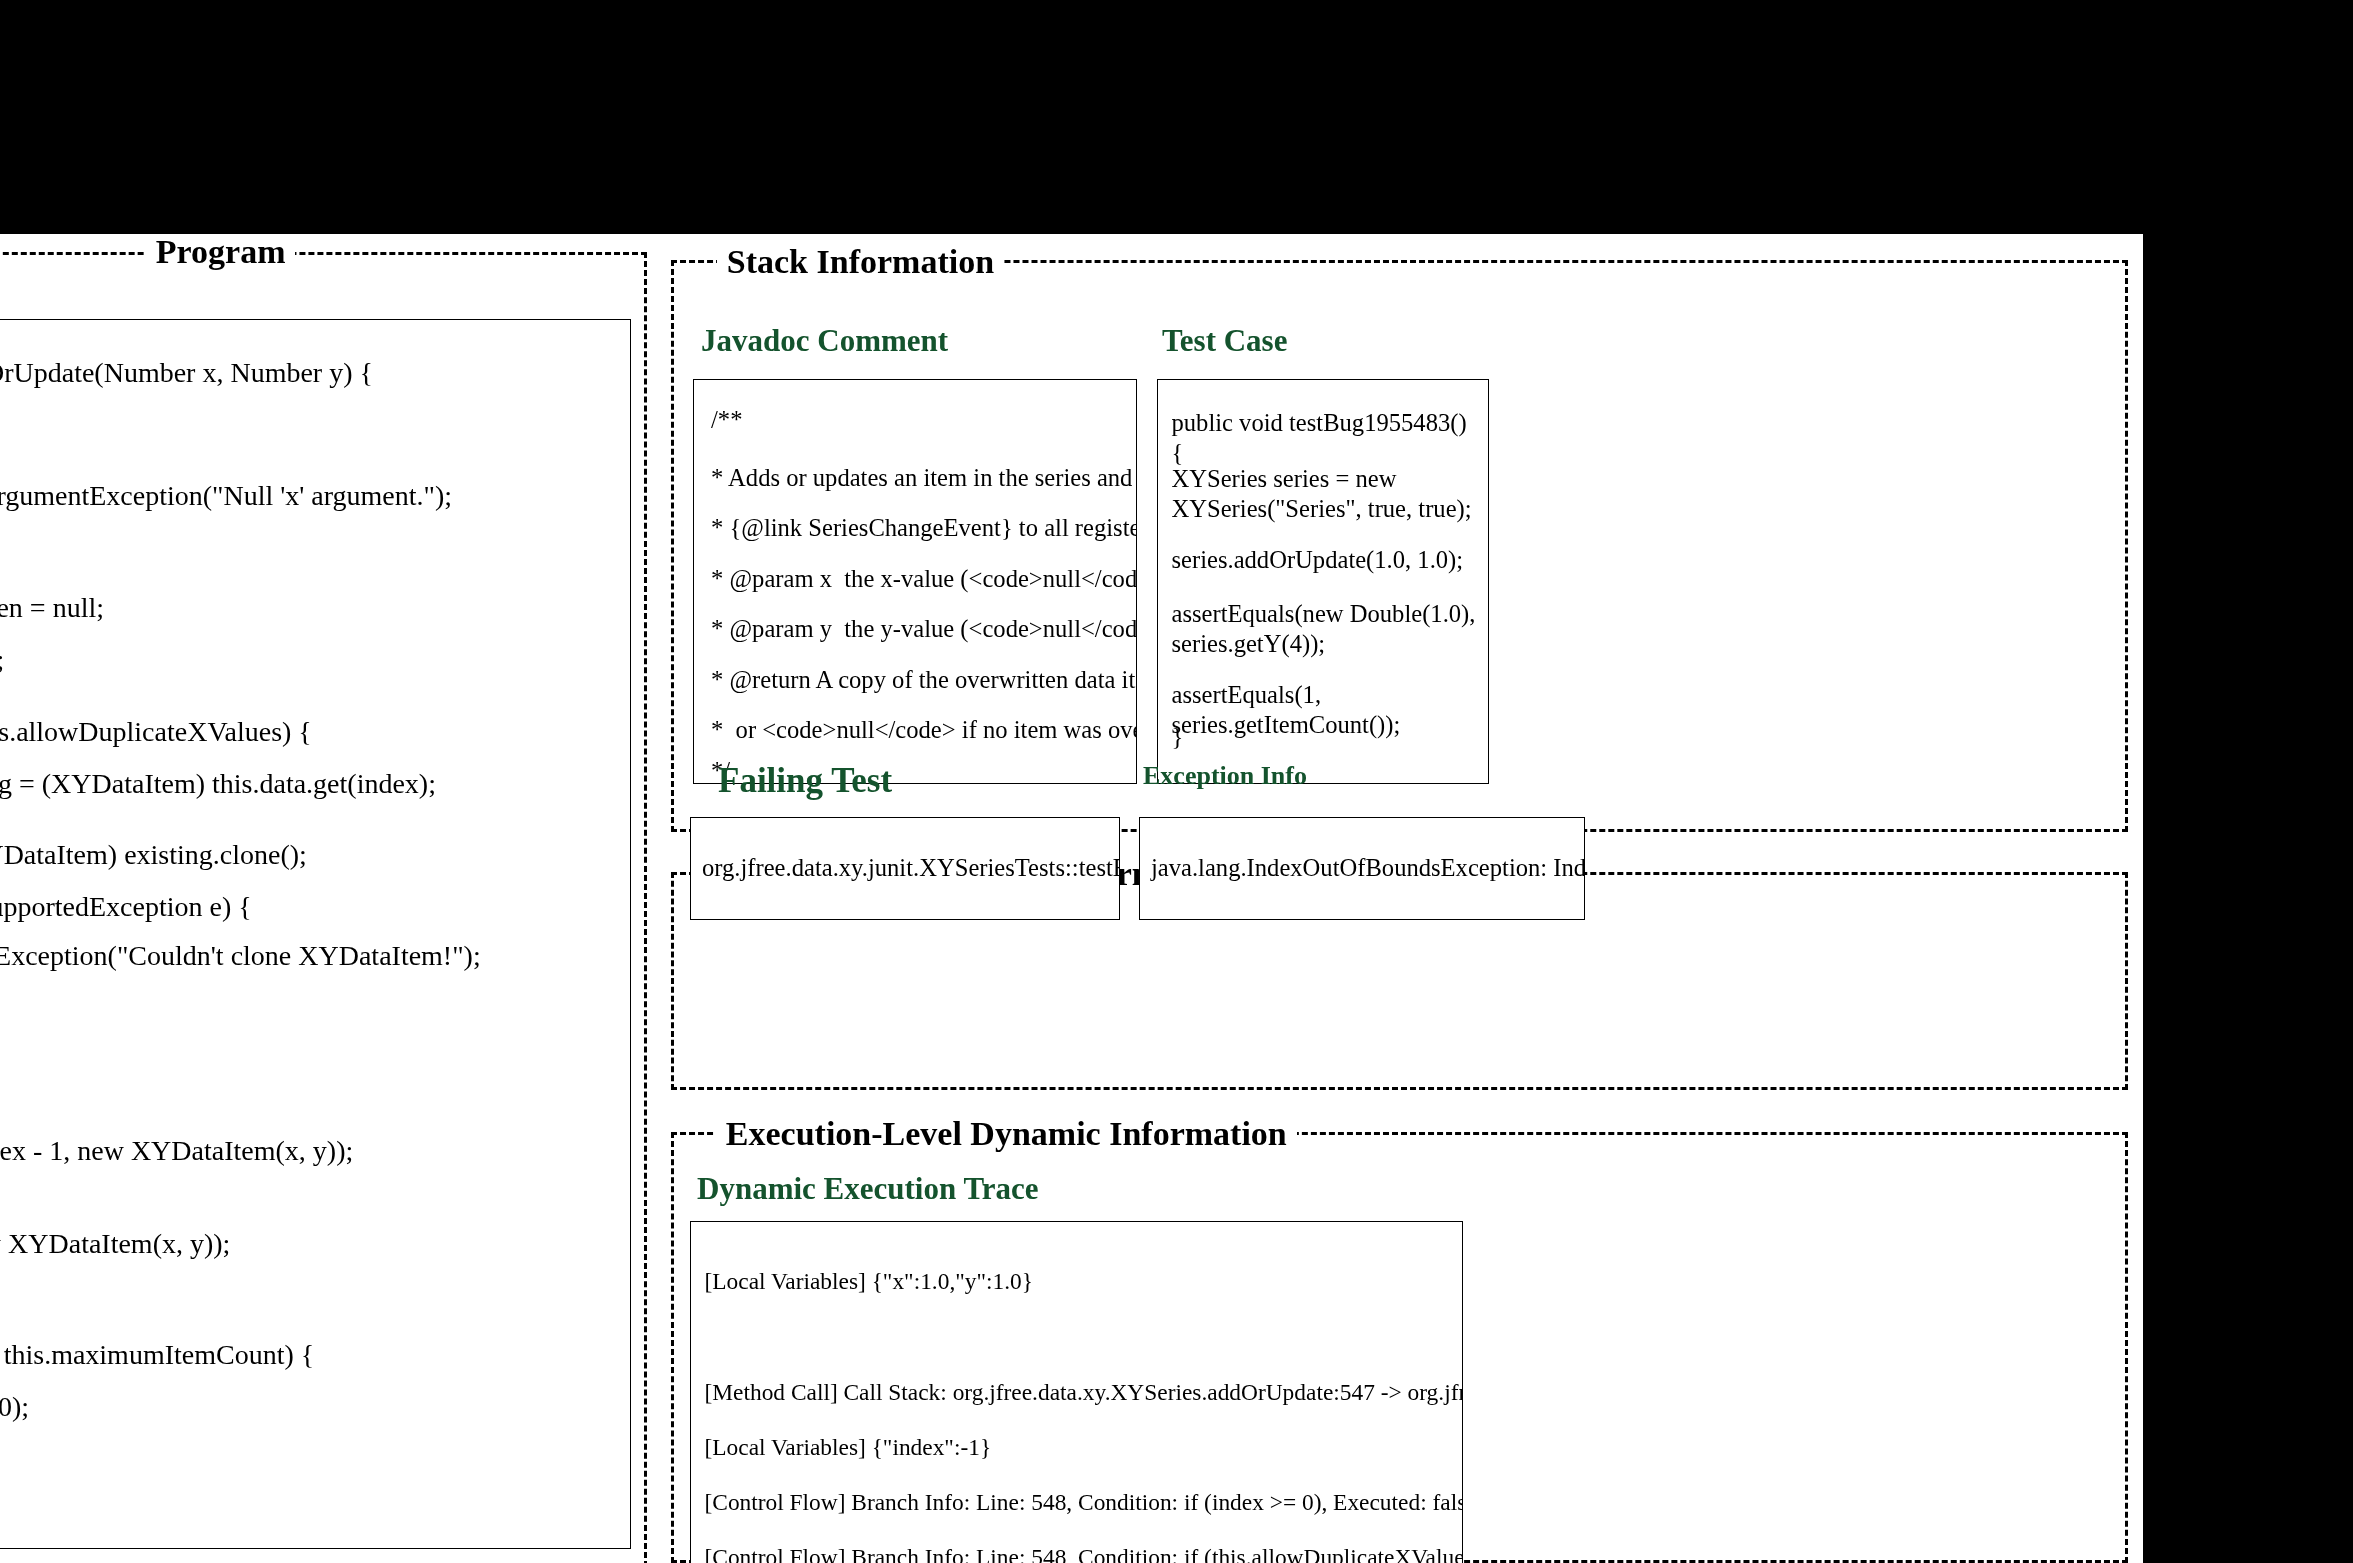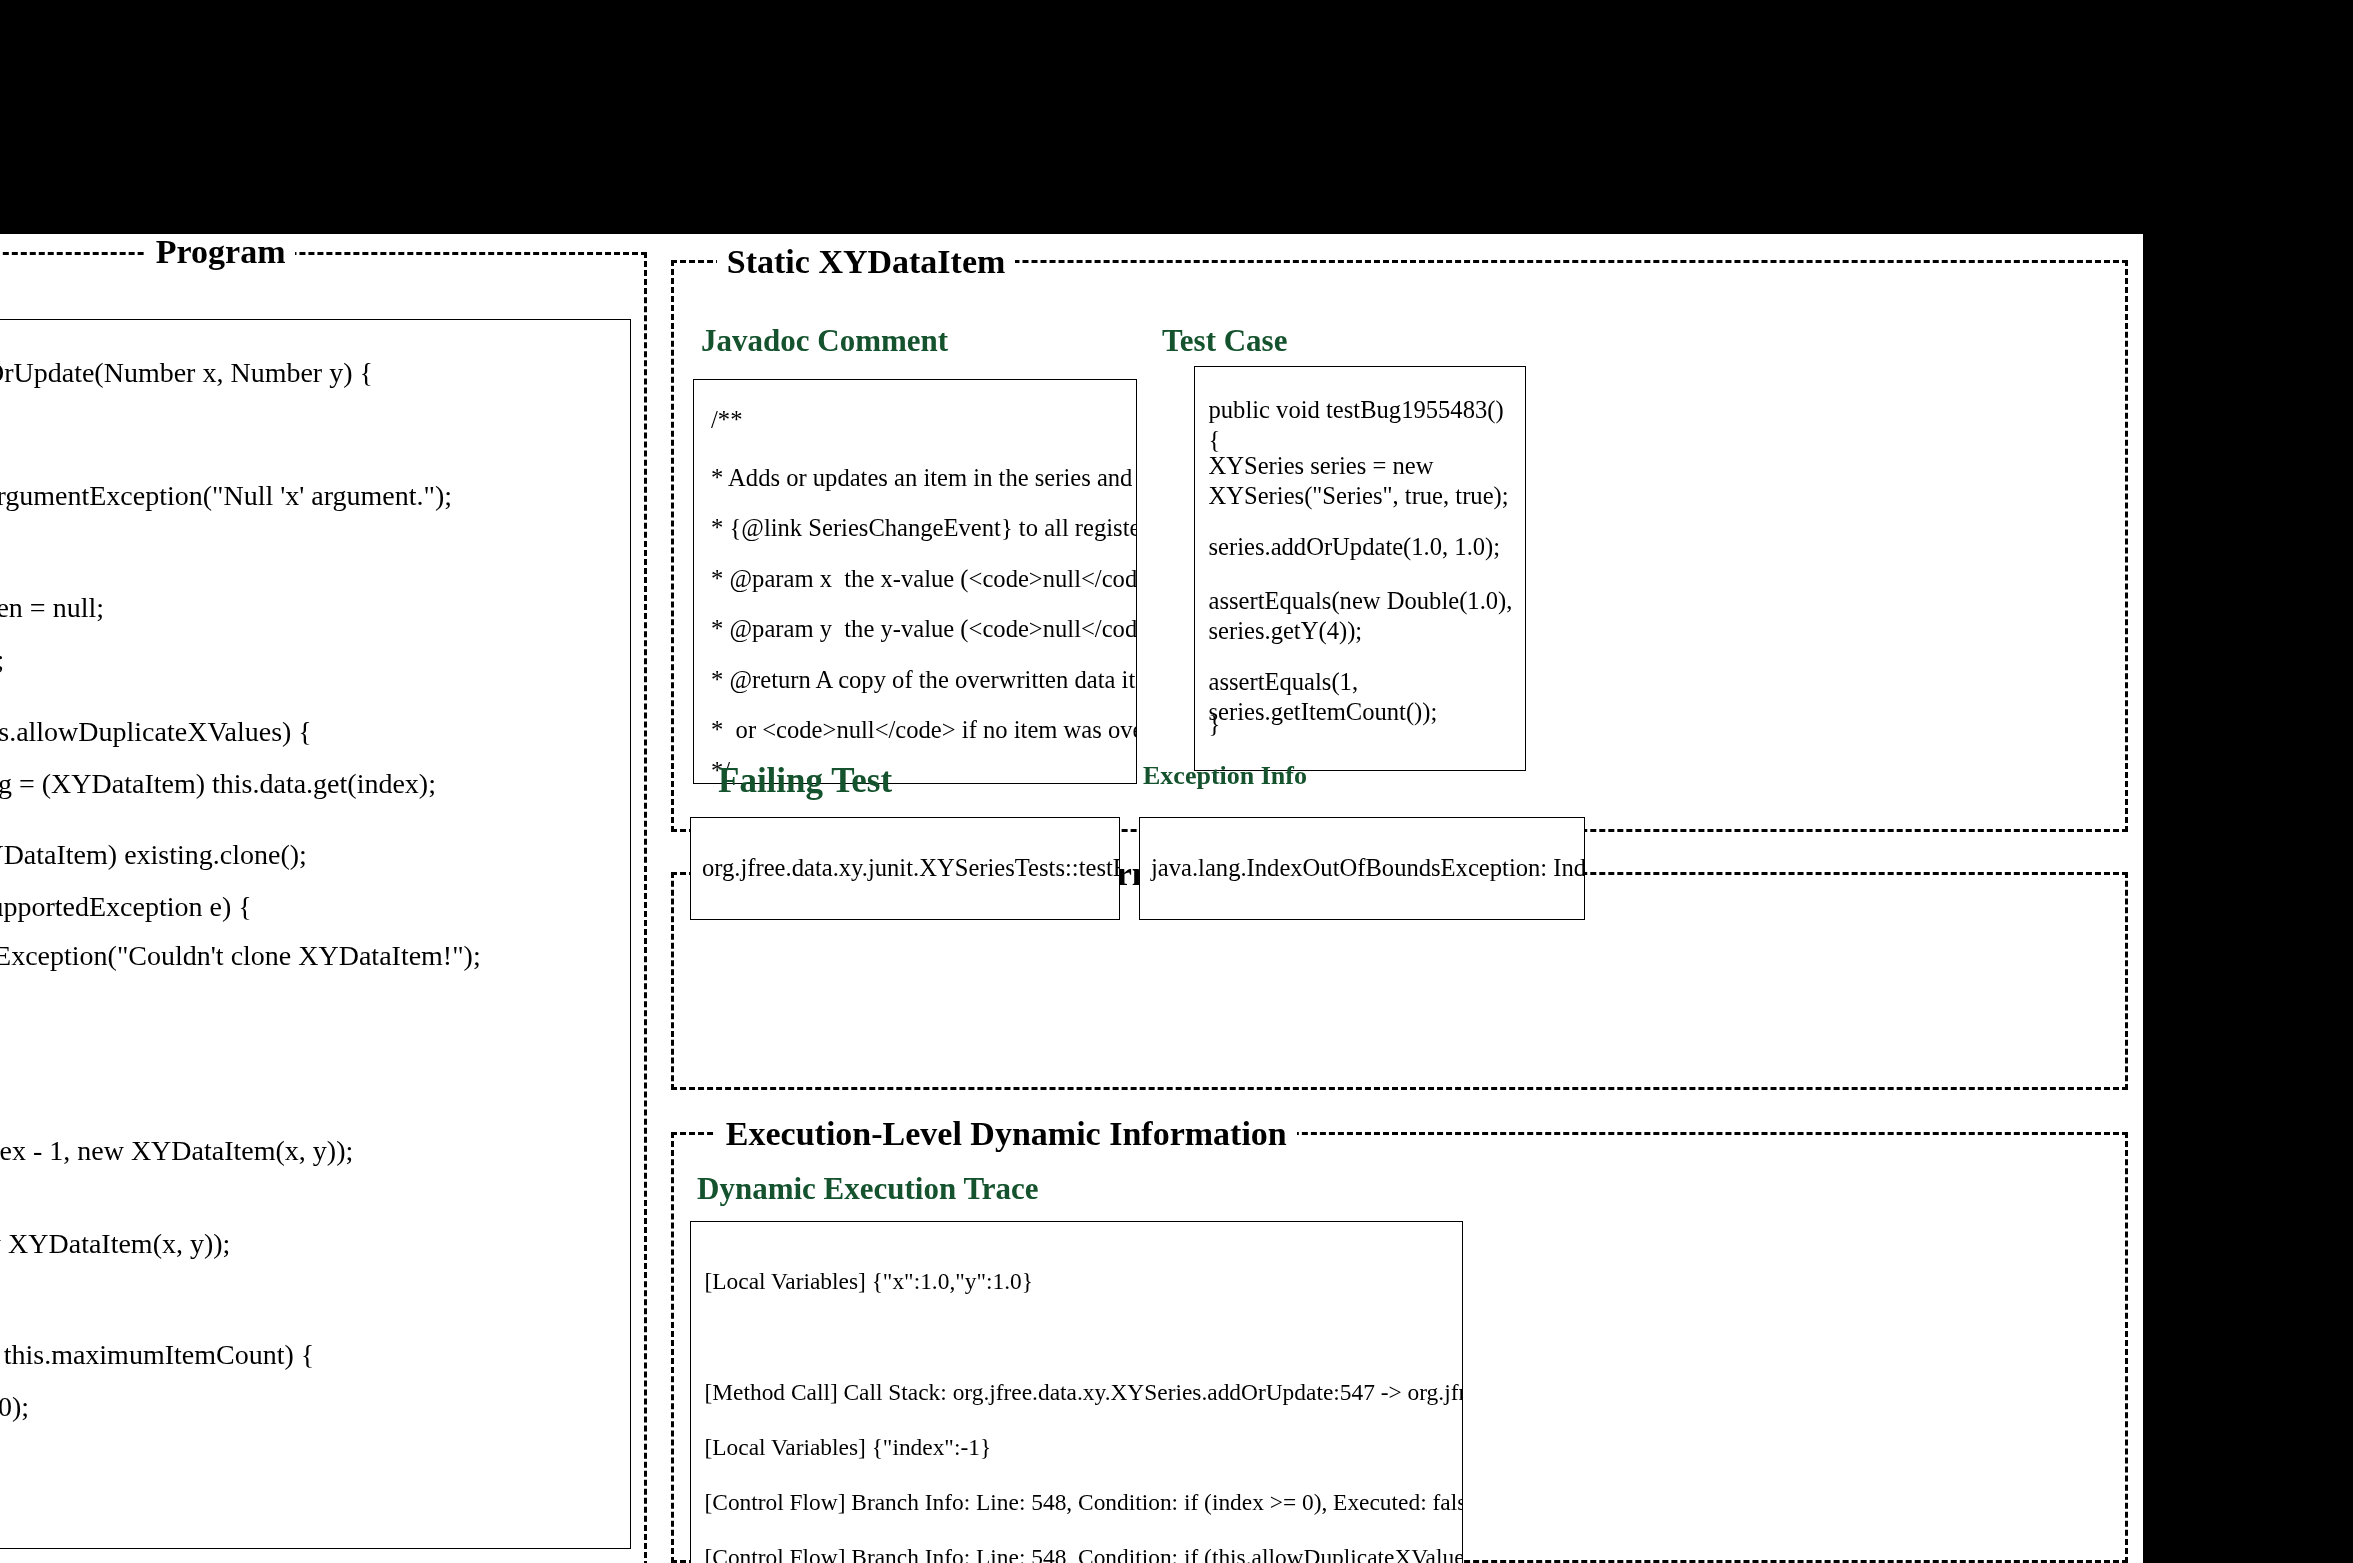--- a/index.html
+++ b/index.html
@@ -127,24 +127,23 @@
     font-size: 31px;
   }
   #javadoc-box {
     left: 693px;
     top: 145px;
     width: 444px;
     height: 405px;
   }
   #testcase-box {
     left: 1157px;
-    top: 132px;
+    top: 145px;
     width: 332px;
     height: 405px;
-    margin-left: 37px;
   }
   #javadoc-box .code-line {
     font-size: 24.6px;
     left: 17px;
   }
   #testcase-box .wrap-line {
     font-size: 24.6px;
     left: 13.5px;
     width: 310px;
   }
@@ -242,21 +241,21 @@
       <div class="code-line" style="top:573px">CloneNotSupportedException e) {</div>
       <div class="code-line" style="top:622px"> new SeriesException("Couldn't clone XYDataItem!");</div>
 
       <div class="code-line" style="top:817px">ata.add(-index - 1, new XYDataItem(x, y));</div>
       <div class="code-line" style="top:910px">ata.add(new XYDataItem(x, y));</div>
       <div class="code-line" style="top:1021px">mCount() &gt; this.maximumItemCount) {</div>
       <div class="code-line" style="top:1073px">ata.remove(0);</div>
     </div>
 
     <div class="dashed-box" id="static-section">
-      <div class="section-title" id="static-title">Static XYDataItem</div>
+      <div class="section-title" id="static-title">Stack Information</div>
     </div>
 
     <div class="sub-label" id="javadoc-label">Javadoc Comment</div>
     <div class="solid-box" id="javadoc-box">
       <div class="code-line" style="top:28px">/**</div>
       <div class="code-line" style="top:86px">* Adds or updates an item in the series and sends a</div>
       <div class="code-line" style="top:136px">* {@link SeriesChangeEvent} to all registered listeners.</div>
       <div class="code-line" style="top:187px">* @param x  the x-value (&lt;code&gt;null&lt;/code&gt; not permitted).</div>
       <div class="code-line" style="top:237px">* @param y  the y-value (&lt;code&gt;null&lt;/code&gt; permitted).</div>
       <div class="code-line" style="top:288px">* @return A copy of the overwritten data item,</div>

